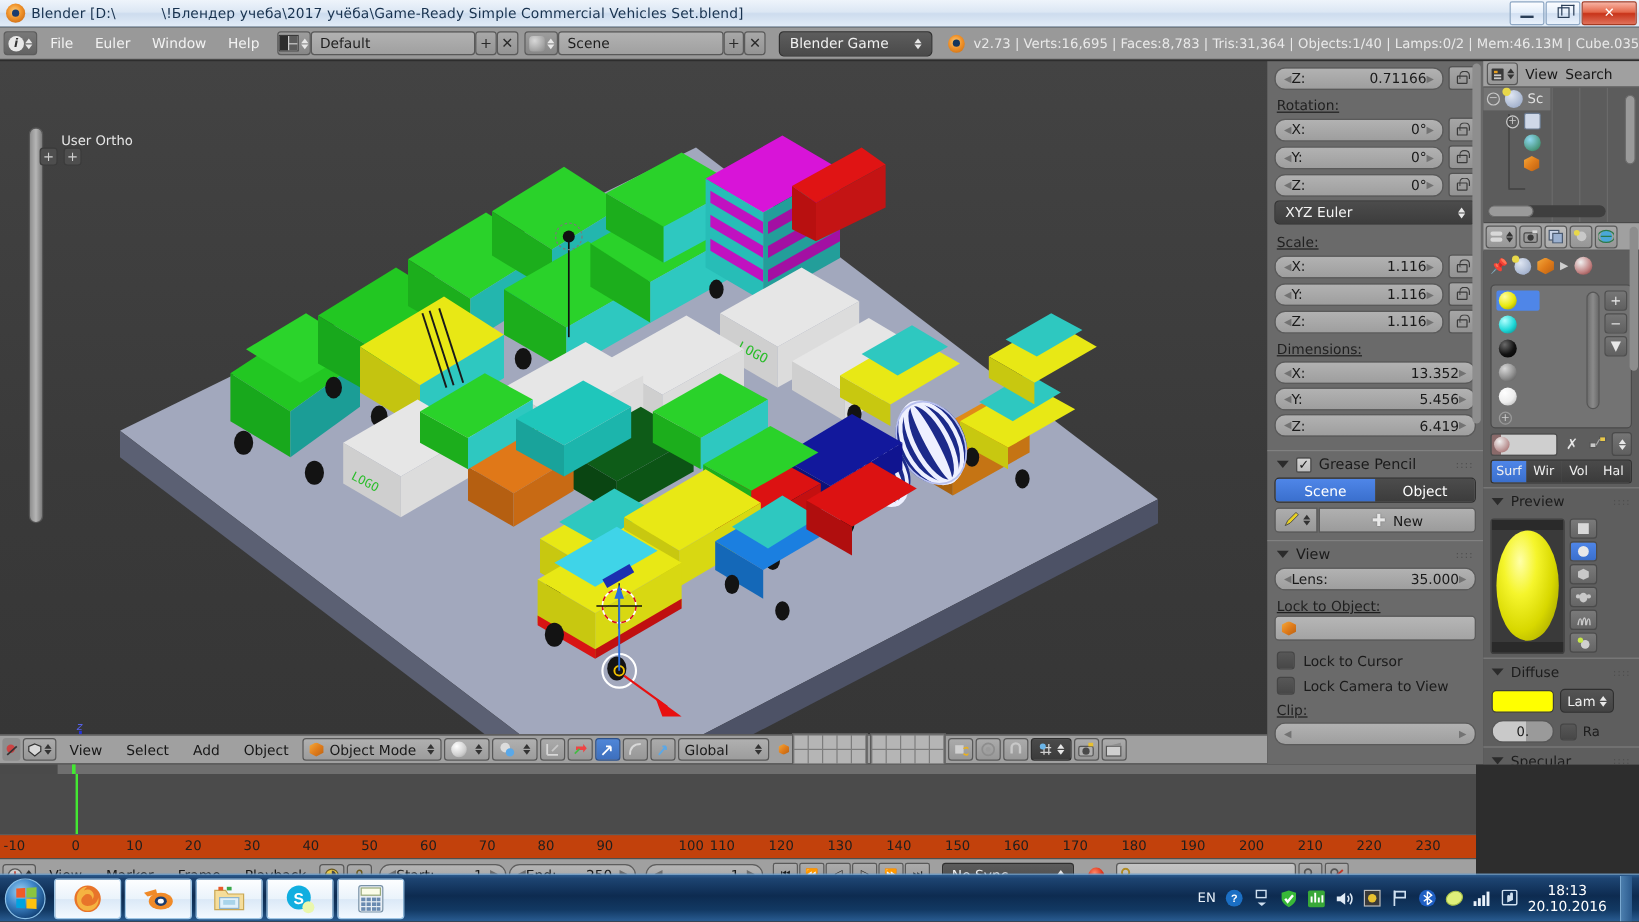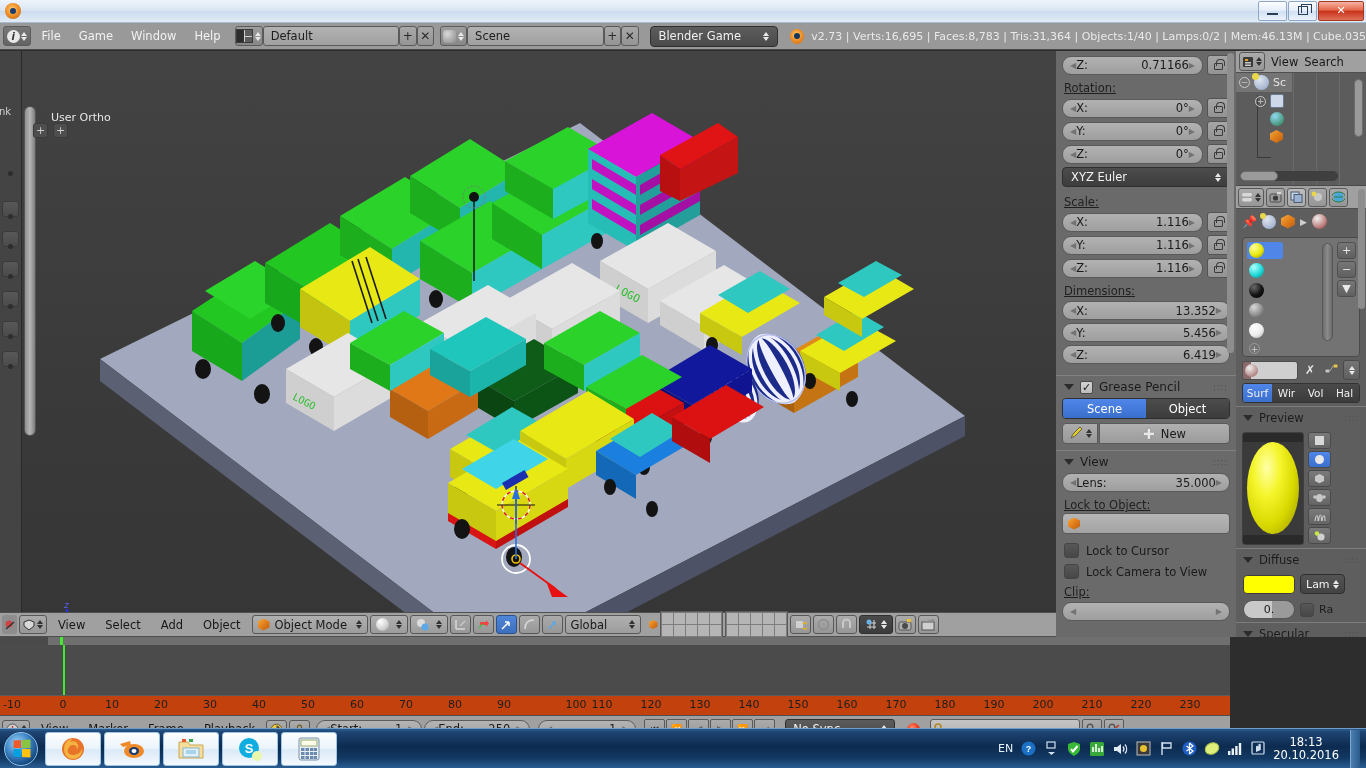--- a/index.html
+++ b/index.html
@@ -424,20 +424,23 @@
   .tray-ico{ width:16px;height:16px; display:flex;align-items:center;justify-content:center;}
   .showdesk{ width:10px;height:38px;margin-left:4px;background:linear-gradient(to right,#4b7eae,#2c5b8e);border-left:1px solid #7aa9d1;}
 </style>
 </head>
 <body>
 
 <div id="root">
 
   <div class="titlebar">
     <div class="tb-icon"></div>
+    <div class="tb-title">
+      <span>Blender [D:\</span><span class="path">\!Блендер учеба\2017 учёба\Game-Ready Simple Commercial Vehicles Set.blend]</span>
+    </div>
     <div class="tb-btns">
       <div class="tb-btn">
           <span class="min-glyph"></span>
         </div>
       <div class="tb-btn">
           <span class="max-glyph"></span>
         </div>
       <div class="tb-btn close">
         <span>✕</span>
       </div>
@@ -448,21 +451,21 @@
 
     <div class="info-header">
       <div class="hdr-btn editor-sel">
         <span class="ed-ico">i</span>
         <span class="updown">
             <i class="u"></i>
             <i class="d"></i>
           </span>
       </div>
       <div class="menu-item">File</div>
-      <div class="menu-item">Game</div>
+      <div class="menu-item">Euler</div>
       <div class="menu-item">Window</div>
       <div class="menu-item">Help</div>
 
       <div style="width:6px"></div>
       <div class="hdr-btn" style="width:30px;gap:2px;">
         <span class="layout-ico">
             <span></span>
             <span></span>
             <span></span>
           </span>
@@ -790,36 +793,20 @@
         <svg width="50" height="48">
           <line x1="12" y1="38" x2="12" y2="10" stroke="#2633d8" stroke-width="2.4"></line>
           <line x1="12" y1="38" x2="40" y2="22" stroke="#22c422" stroke-width="2.4"></line>
           <line x1="12" y1="38" x2="30" y2="46" stroke="#d82222" stroke-width="2.4"></line>
           <text x="9" y="9" fill="#5560e8" font-size="9" font-style="italic">z</text>
           <text x="41" y="21" fill="#3ad63a" font-size="9" font-style="italic">y</text>
           <text x="28" y="48" fill="#e83a3a" font-size="9" font-style="italic">x</text>
         </svg>
       </div>
 
-      <div class="vp-lefttool">
-        <div class="slab" style="top:150px"></div>
-        <div class="slab" style="top:180px"></div>
-        <div class="slab" style="top:210px"></div>
-        <div class="slab" style="top:240px"></div>
-        <div class="slab" style="top:270px"></div>
-        <div class="slab" style="top:300px"></div>
-        <div class="nub" style="top:120px"></div>
-        <div class="nub" style="top:163px"></div>
-        <div class="nub" style="top:193px"></div>
-        <div class="nub" style="top:223px"></div>
-        <div class="nub" style="top:253px"></div>
-        <div class="nub" style="top:283px"></div>
-        <div class="nub" style="top:313px"></div>
-        <div class="lbl-vertical">nk</div>
-      </div>
       <div class="scroll-handle"></div>
       <div class="plus-tab" style="left:33px;top:72px;">+</div>
       <div class="plus-tab" style="left:53px;top:72px;">+</div>
     </div>
 
     <div class="vp-header">
       <div class="vh-icobtn" style="width:15px;background:#8d8d8d;border:none;">
         <svg width="12" height="12">
             <circle cx="5" cy="5" r="3.5" fill="#c44"></circle>
             <path d="M2 10 L10 3" stroke="#333" stroke-width="1.4"></path>

